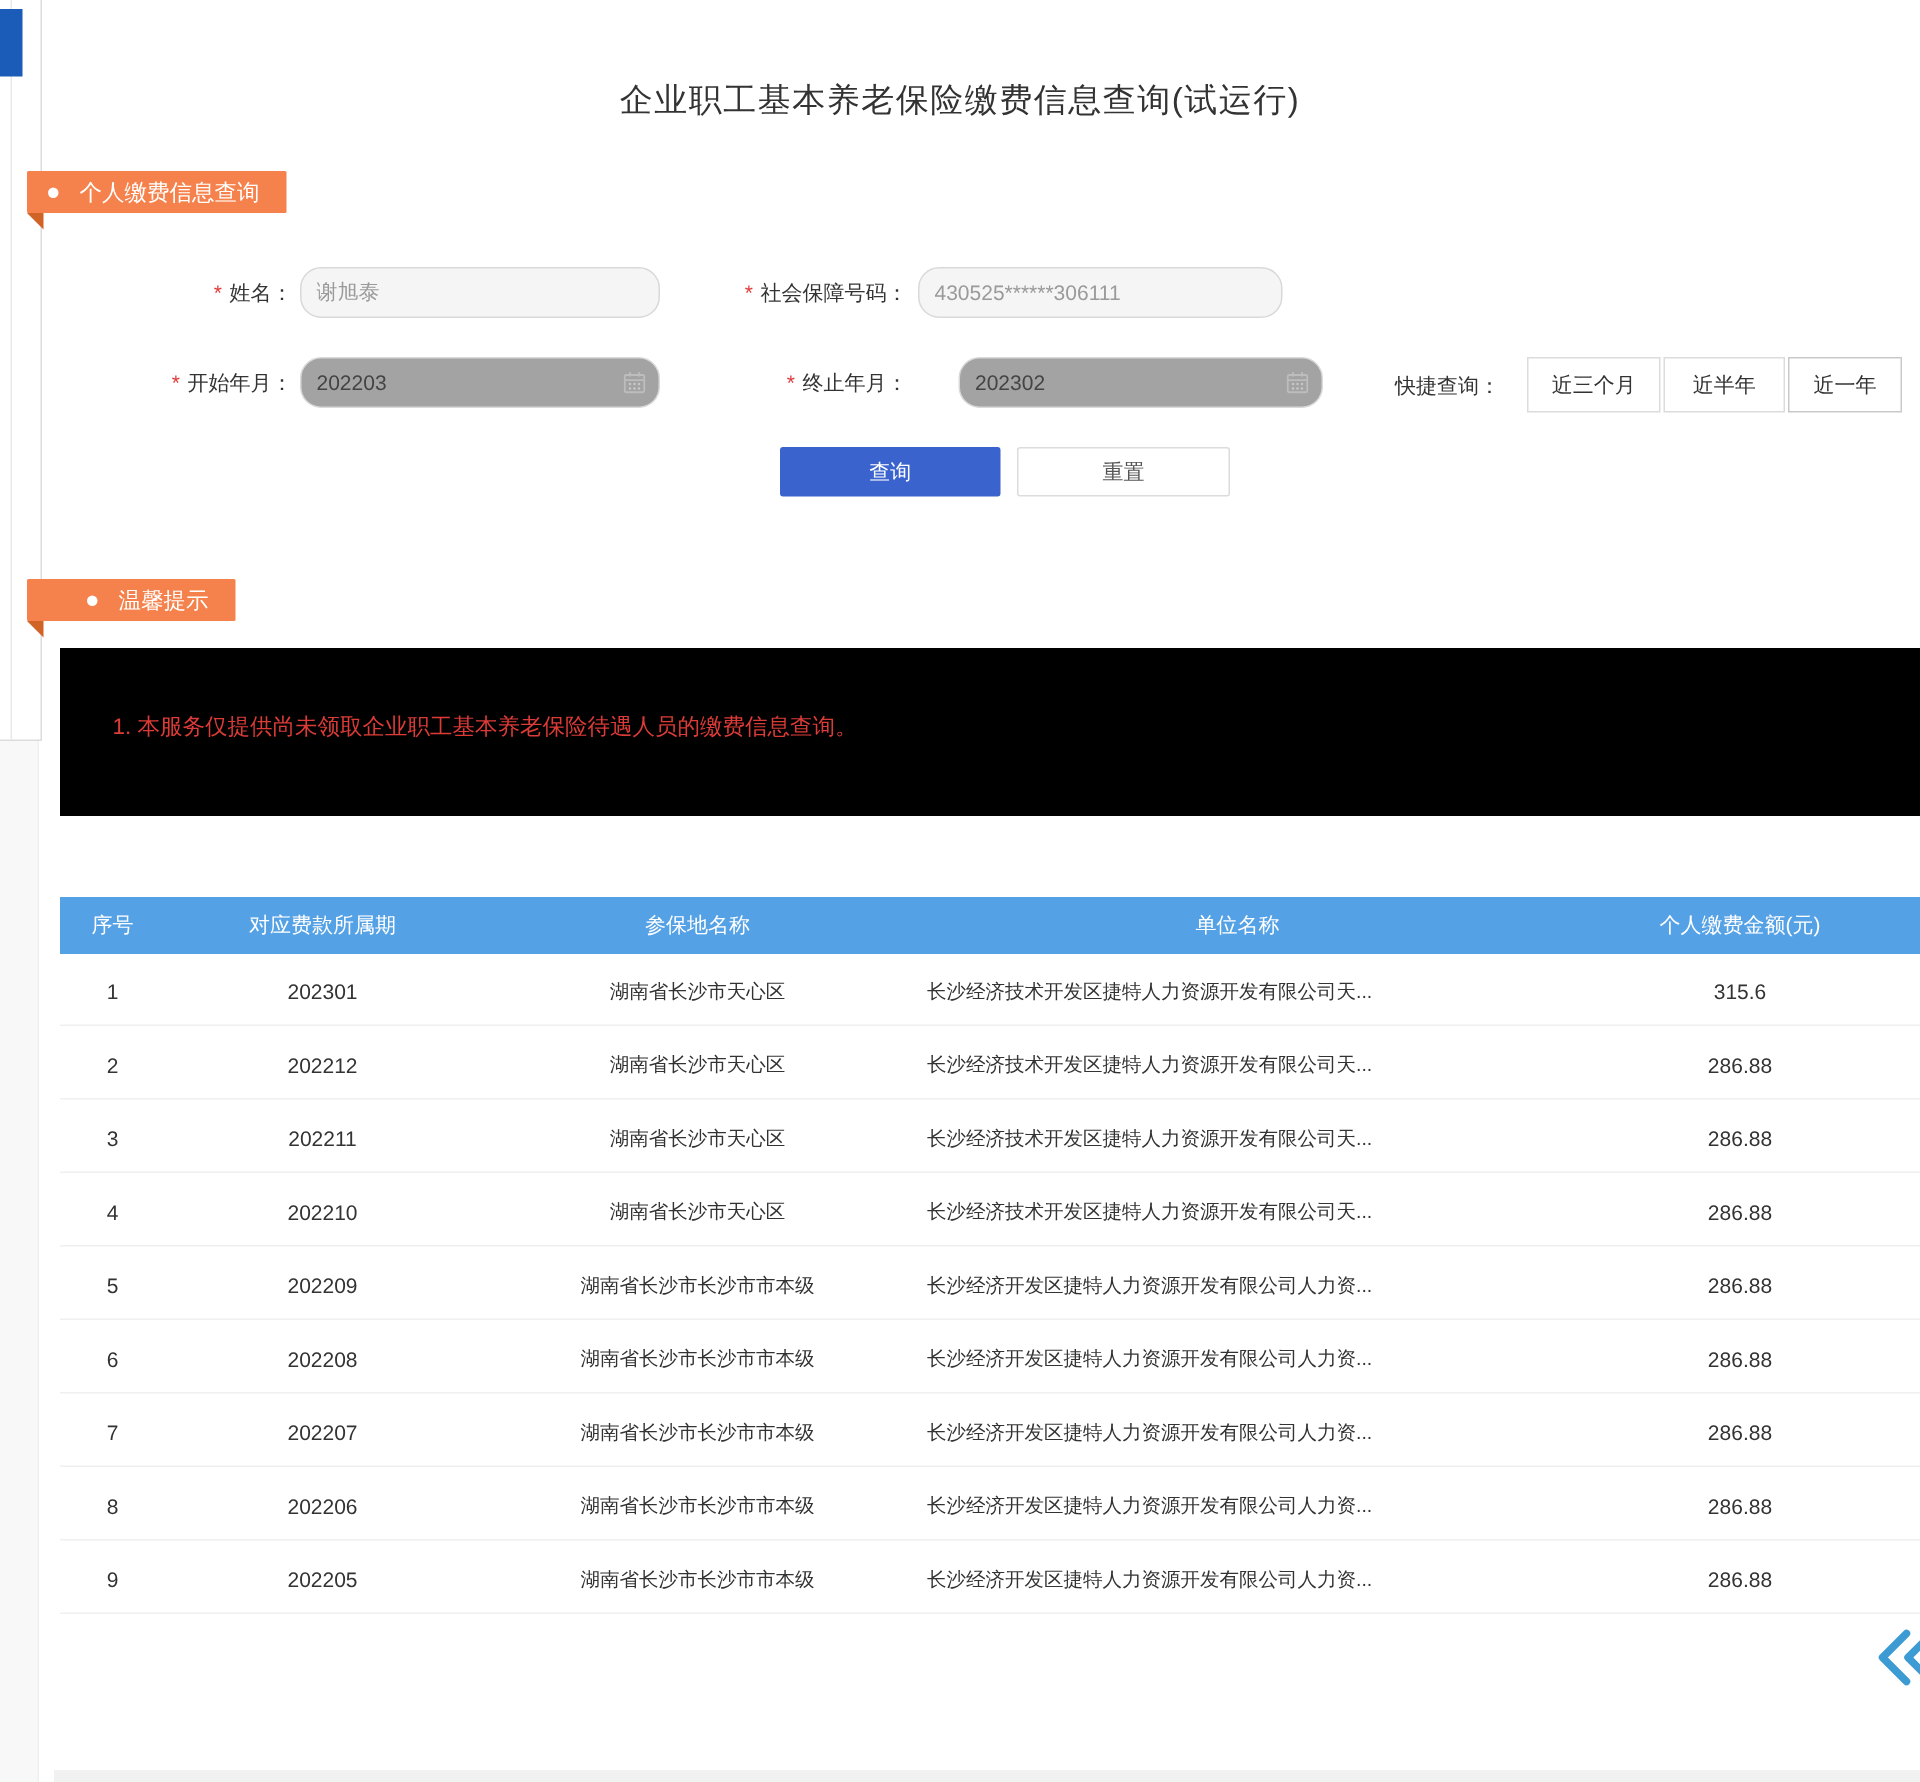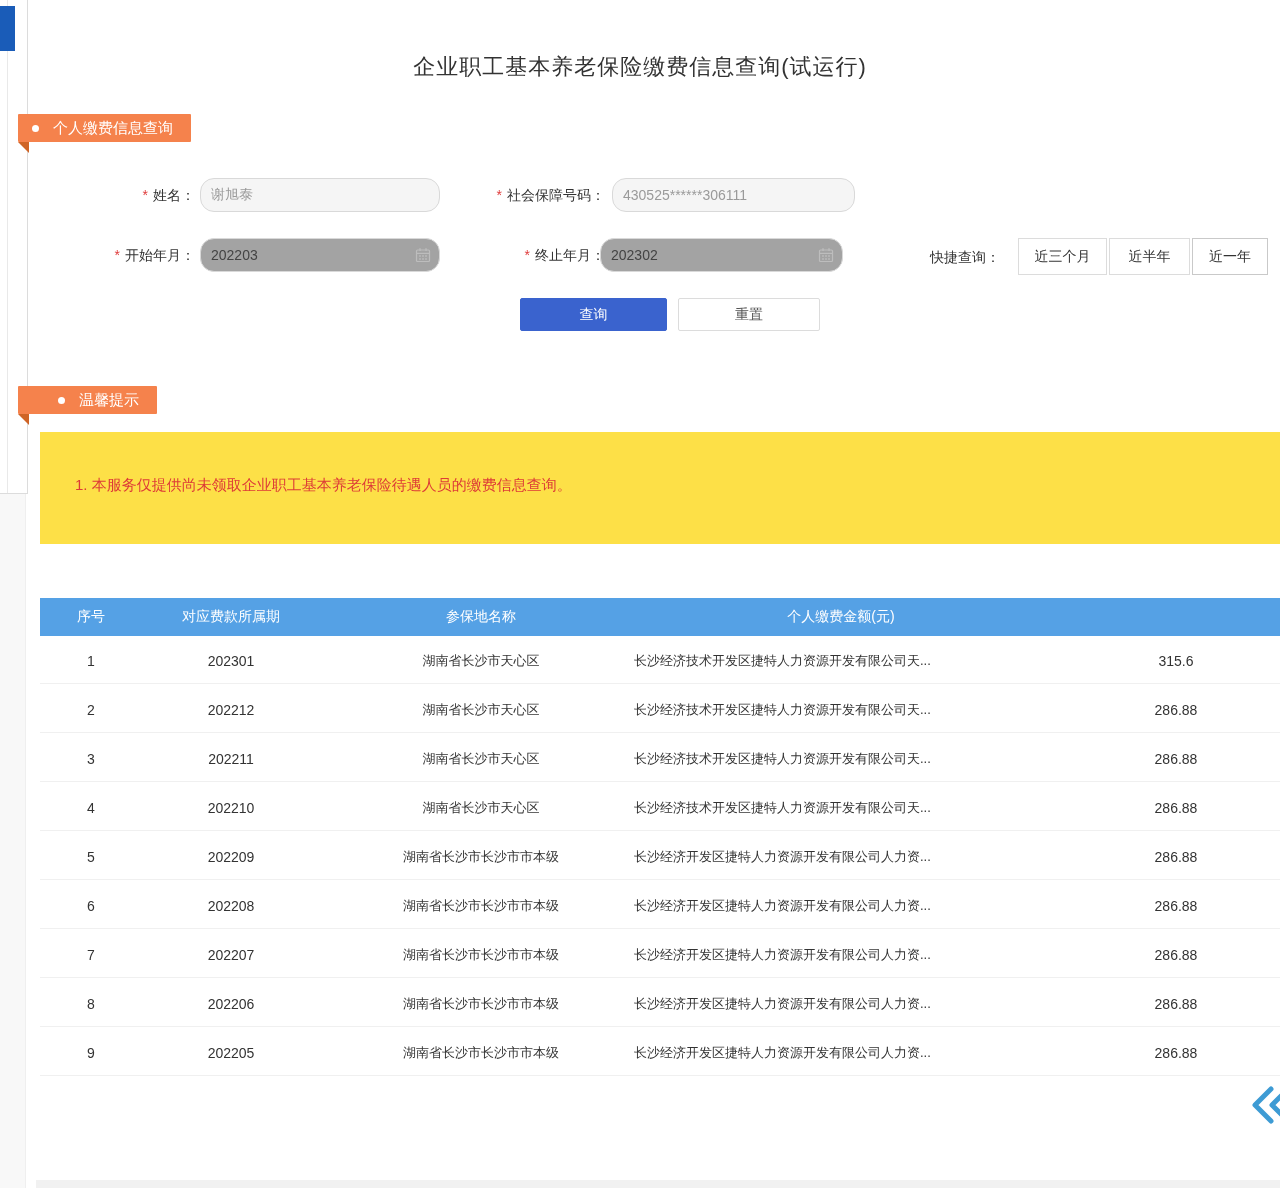--- a/index.html
+++ b/index.html
@@ -66,27 +66,27 @@
   .btn {
     position:absolute; top:298px; height:33px; font-size:14px; font-family:inherit;
     border-radius:2px; cursor:pointer; text-align:center; line-height:31px;
   }
   .btn-primary { left:520px; width:147px; background:#3a63ce; color:#fff; border:1px solid #3a63ce; }
   .btn-plain   { left:678px; width:142px; background:#fff; color:#555; border:1px solid #dcdcdc; }
 
   
   .notice {
     position:absolute; left:40px; top:432px; width:1240px; height:112px;
-    background:#fde047; padding:40px 0 0 35px;
+    background:#000000; padding:40px 0 0 35px;
   }
   .notice p { font-size:15px; color:#dd3b37; line-height:26px; }
 
   
   .grid-table { position:absolute; left:40px; top:598px; width:1240px; }
-  .g-row { display:grid; grid-template-columns:70px 210px 290px 430px 240px; align-items:center;padding-left:16px; }
+  .g-row { display:grid; grid-template-columns:70px 210px 290px 430px 240px; align-items:center; }
   .g-head {
     background:#55a1e5; color:#fff; height:38px; font-size:14px;
   }
   .g-head > div { text-align:center; }
   .g-body { display:flex; flex-direction:column; gap:3px; margin-top:2px; }
   .g-body .g-row { background:#fff; height:46px; border-bottom:1px solid #f0f0f0; }
   .g-body .g-row > div { text-align:center; font-size:14px; color:#333; }
   .g-body .g-row .c-place { font-size:13px; }
   .g-body .g-row .c-company { text-align:left; font-size:13px; padding-left:8px;
     white-space:nowrap; overflow:hidden; }
@@ -137,21 +137,21 @@
       <circle cx="11" cy="9" r="0.8" fill="#c9c9c9"></circle>
     <circle cx="5" cy="12" r="0.8" fill="#c9c9c9"></circle>
       <circle cx="8" cy="12" r="0.8" fill="#c9c9c9"></circle>
       <circle cx="11" cy="12" r="0.8" fill="#c9c9c9"></circle>
   </svg>
 </div>
 
 <div class="form-label" style="left:440px; top:238px; width:165px;">
   <span class="req">*</span><span>终止年月：</span>
 </div>
-<div class="date-wrap" style="left:600px; top:238px; width:243px;">
+<div class="date-wrap" style="left:639px; top:238px; width:243px;">
   <input class="txt-input" value="202302" style="">
   <svg class="cal" width="16" height="16" viewBox="0 0 16 16">
     <rect x="1.5" y="3" width="13" height="11.5" rx="1" fill="none" stroke="#bdbdbd" stroke-width="1.2"></rect>
     <line x1="1.5" y1="6.4" x2="14.5" y2="6.4" stroke="#bdbdbd" stroke-width="1.2"></line>
     <line x1="5" y1="1.2" x2="5" y2="4" stroke="#bdbdbd" stroke-width="1.4"></line>
     <line x1="11" y1="1.2" x2="11" y2="4" stroke="#bdbdbd" stroke-width="1.4"></line>
     <circle cx="5" cy="9" r="0.8" fill="#c9c9c9"></circle>
       <circle cx="8" cy="9" r="0.8" fill="#c9c9c9"></circle>
       <circle cx="11" cy="9" r="0.8" fill="#c9c9c9"></circle>
     <circle cx="5" cy="12" r="0.8" fill="#c9c9c9"></circle>
@@ -176,20 +176,21 @@
 
 <div class="notice">
   <p>1. 本服务仅提供尚未领取企业职工基本养老保险待遇人员的缴费信息查询。</p>
 </div>
 
 <div class="grid-table">
   <div class="g-row g-head">
     <div>序号</div>
     <div>对应费款所属期</div>
     <div>参保地名称</div>
+    <div>单位名称</div>
     <div>个人缴费金额(元)</div>
   </div>
   <div class="g-body">
   <div class="g-row">
     <div class="c-serial">1</div>
     <div class="c-period">202301</div>
     <div class="c-place">湖南省长沙市天心区</div>
     <div class="c-company">长沙经济技术开发区捷特人力资源开发有限公司天...</div>
     <div class="c-amount">315.6</div>
   </div>

